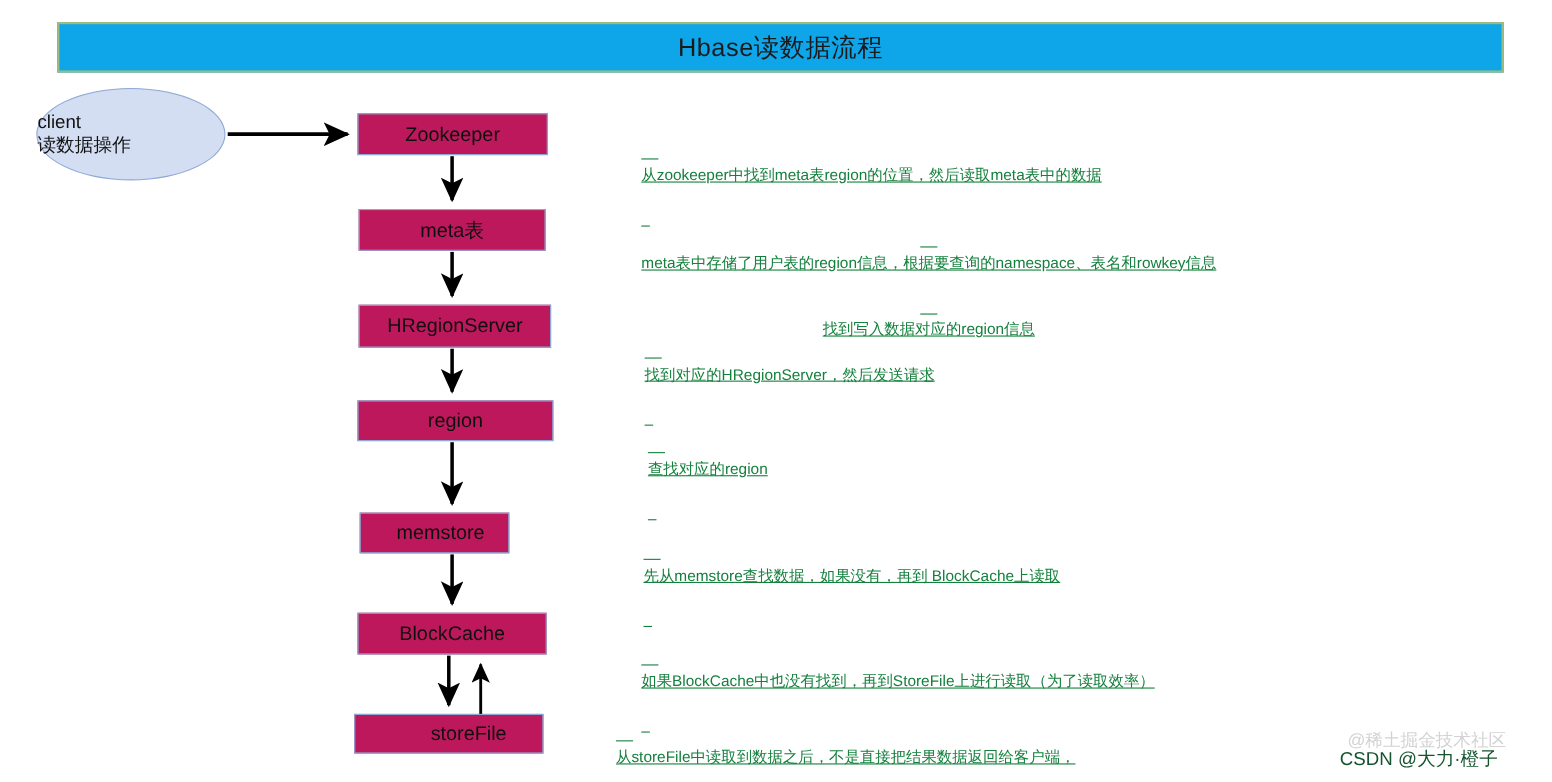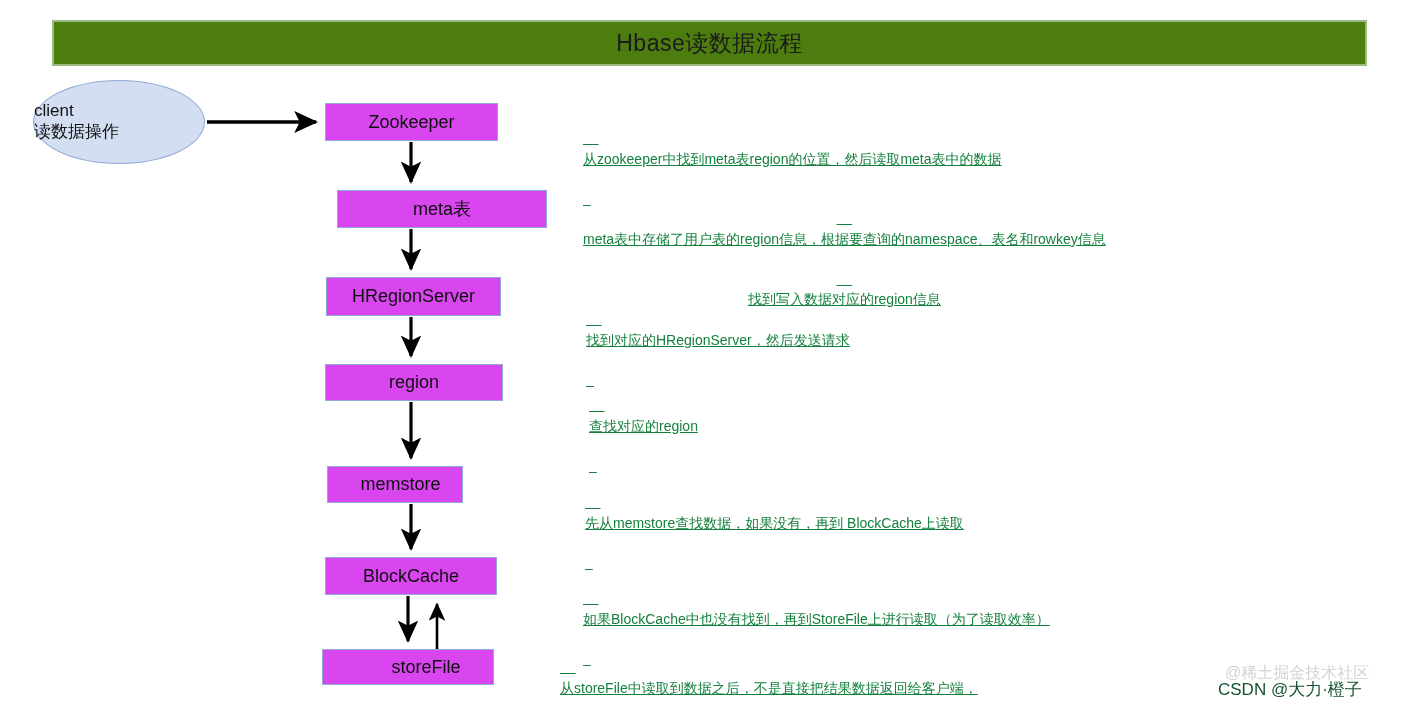--- a/index.html
+++ b/index.html
@@ -22,21 +22,21 @@
     height: 711px;
   }
 
   
   .title-banner {
     position: absolute;
     left: 52px;
     top: 20px;
     width: 1315px;
     height: 46px;
-    background: #4d7c0f;
+    background: #0ea5e9;
     border: 2px solid #9cbb80;
     box-sizing: border-box;
     display: flex;
     align-items: center;
     justify-content: center;
   }
   .title-banner .title-text {
     font-size: 23px;
     color: #1b1b1b;
     letter-spacing: 0.5px;
@@ -62,21 +62,21 @@
   }
   .client-node span {
     font-size: 17px;
     color: #111;
     white-space: nowrap;
   }
 
   
   .node-box {
     position: absolute;
-    background: #d946ef;
+    background: #be185d;
     border: 1.5px solid #8fa8d4;
     box-sizing: border-box;
     display: flex;
     align-items: center;
     justify-content: center;
   }
   .node-box .node-label {
     font-size: 18px;
     color: #0f0f0f;
     white-space: nowrap;
@@ -131,21 +131,21 @@
 
   <div class="client-node">
     <span>client</span>
     <span>读数据操作</span>
   </div>
 
   <div class="node-box" style="left:325px; top:103px; width:173px; height:38px;">
     <span class="node-label">Zookeeper</span>
   </div>
 
-  <div class="node-box" style="left:337px; top:190px; width:210px; height:38px;">
+  <div class="node-box" style="left:326px; top:190px; width:170px; height:38px;">
     <span class="node-label">meta表</span>
   </div>
 
   <div class="node-box" style="left:326px; top:277px; width:175px; height:39px;justify-content:center;">
     <span class="node-label">HRegionServer</span>
   </div>
 
   <div class="node-box" style="left:325px; top:364px; width:178px; height:37px;">
     <span class="node-label">region</span>
   </div>

